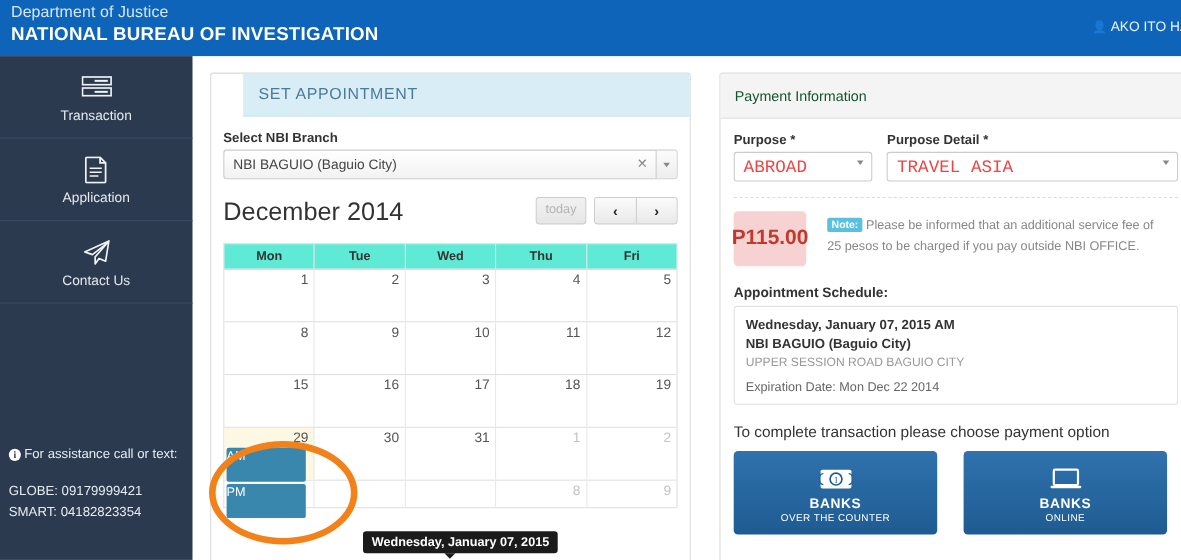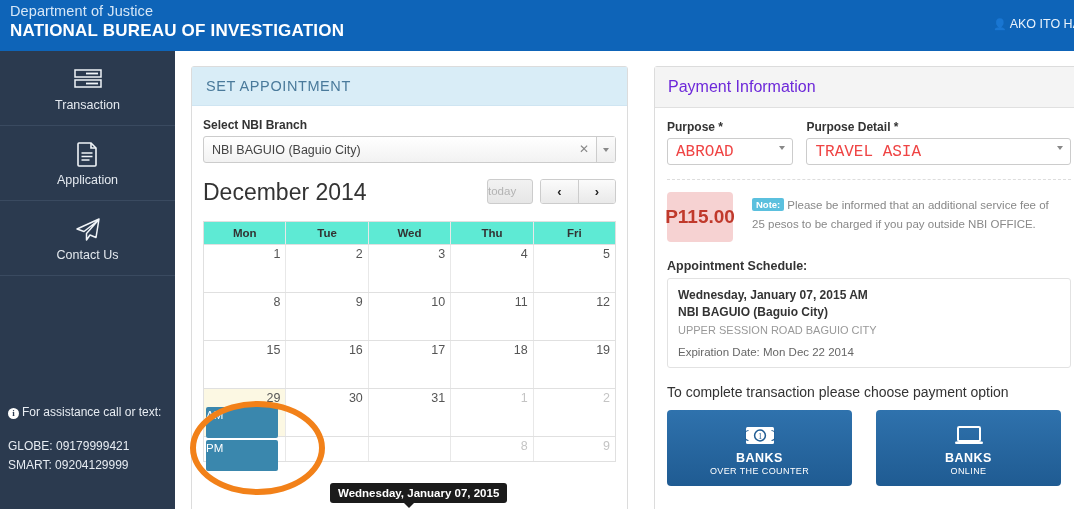--- a/index.html
+++ b/index.html
@@ -57,21 +57,21 @@
     font-family: "Liberation Serif", serif;
   }
 
   
   #leftpanel {
     position: absolute; left: 191px; top: 66px; width: 437px; height: 450px;
     background: #fff; border: 1px solid #dcdcdc; border-radius: 3px;
   }
   #lp-head {
     height: 39px; background: #d9edf7; border-bottom: 1px solid #cfe5f2;
-    display: flex; align-items: center; padding-left: 14px;
+    display: flex; align-items: center; padding-left: 14px; margin-left: 29px;
   }
   #lp-head .t {
     color: #4a7a9b; font-size: 14.5px; letter-spacing: .6px;
   }
   #lp-body { padding: 12px 11px 0 11px; }
   .fieldlabel { font-size: 12px; font-weight: bold; color: #333; margin-bottom: 4px; }
   .select2 {
     position: relative; height: 27px; border: 1px solid #ccc; border-radius: 3px;
     background: linear-gradient(#fff, #f2f2f2);
     display: flex; align-items: center;
@@ -93,21 +93,21 @@
 
   
   #caltool { position: relative; height: 40px; margin-top: 14px; }
   #calTitle {
     font-size: 23px; color: #333; font-weight: normal; line-height: 30px;
   }
   #todayBtn {
     position: absolute; right: 83px; top: 2px; width: 46px; height: 25px;
     border: 1px solid #ccc; border-radius: 3px;
     background: linear-gradient(#f2f2f2,#e6e6e6);
-    color: #b3b3b3; font-size: 11.5px; line-height: 23px;
+    color: #b3b3b3; font-size: 11.5px; text-align: center; line-height: 23px;
   }
   #navBtns {
     position: absolute; right: 0; top: 2px; height: 25px;
     display: flex; border: 1px solid #ccc; border-radius: 3px; overflow: hidden;
   }
   #navBtns .nb {
     width: 37px; height: 23px; background: linear-gradient(#fbfbfb,#e9e9e9);
     display: flex; align-items: center; justify-content: center; cursor: pointer;
   }
   #navBtns .nb + .nb { border-left: 1px solid #ccc; }
@@ -159,21 +159,21 @@
 
   
   #rightpanel {
     position: absolute; left: 654px; top: 66px; width: 430px; height: 450px;
     background: #fff; border: 1px solid #dcdcdc; border-radius: 3px;
   }
   #rp-head {
     height: 41px; background: #f4f4f4; border-bottom: 1px solid #e0e0e0;
     display: flex; align-items: center; padding-left: 13px;
   }
-  #rp-head .t { font-size: 16px; color: #6d28d9; }
+  #rp-head .t { font-size: 13px; color: #14532d; }
   #rp-body { padding: 12px 12px 0 12px; }
   .rowfields { display: flex; }
   .ff-purpose { width: 130px; }
   .ff-detail { width: 272px; margin-left: 13px; }
   .plainselect {
     position: relative; height: 27px; border: 1px solid #ccc; border-radius: 3px;
     background: #fff; display: flex; align-items: center;
   }
   .plainselect .val { font-size: 16px; color: #ef4444; padding-left: 8px; font-family: Liberation Mono, monospace; }
   .plainselect .cr { position: absolute; right: 7px; top: 11px; }
@@ -262,21 +262,21 @@
     </span>
     <span class="navlabel">Contact Us</span>
   </div>
 
   <div id="assist">
     <div class="aline">
       <span class="icirc">i</span><span>For assistance call or text:</span>
     </div>
     <div class="phones">
       <div>GLOBE: 09179999421</div>
-      <div>SMART: 09204129999</div>
+      <div>SMART: 04182823354</div>
     </div>
   </div>
 </div>
 
 <div id="leftpanel">
   <div id="lp-head">
     <span class="t">SET APPOINTMENT</span>
   </div>
   <div id="lp-body">
     <div class="fieldlabel">Select NBI Branch</div>

